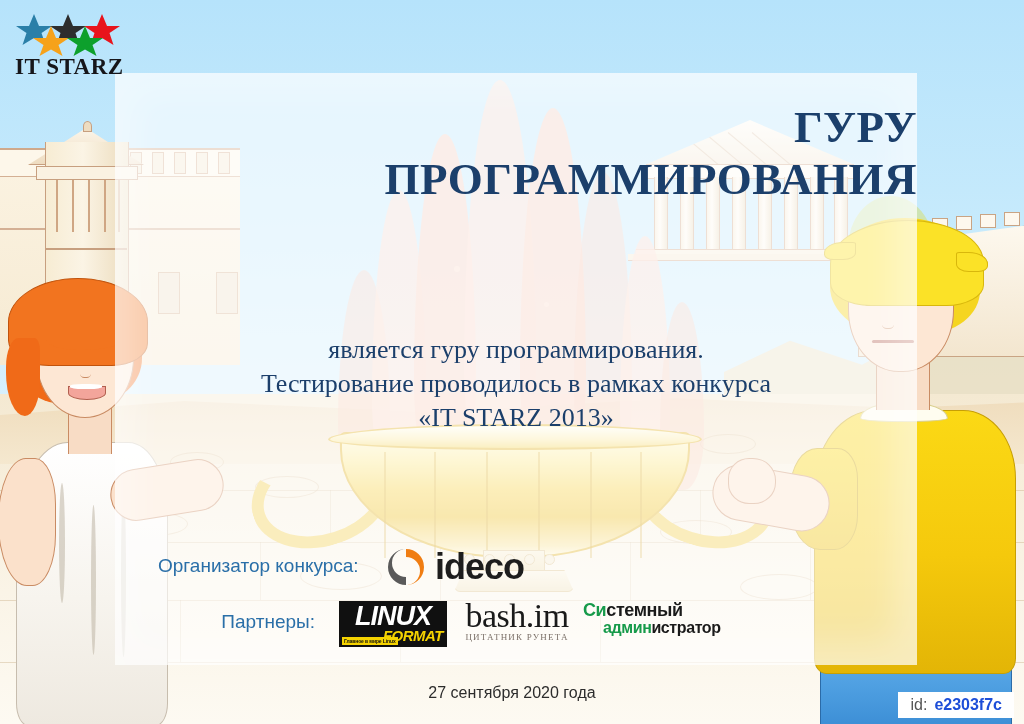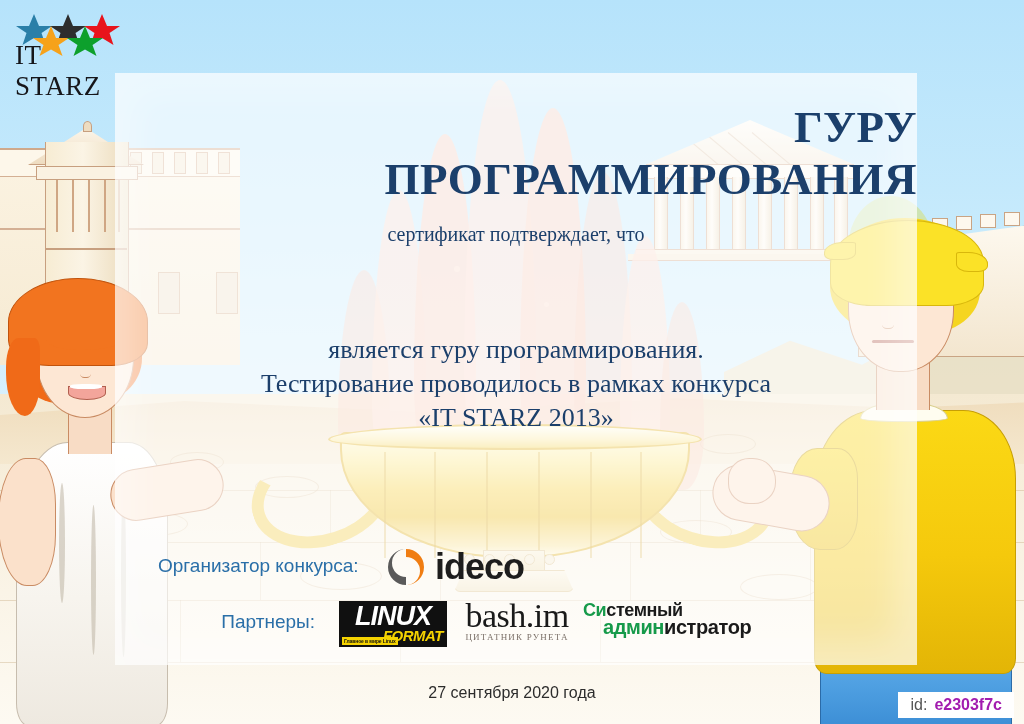--- a/index.html
+++ b/index.html
@@ -189,22 +189,22 @@
 
   
   .panel{
     position:absolute;left:115px;top:73px;width:802px;height:592px;
     background:rgba(255,255,255,.62);
     box-shadow:0 0 34px 22px rgba(255,255,255,.30) inset;
   }
 
   
   .logo{position:absolute;left:14px;top:12px;width:110px;height:66px;}
-  .logo-text{position:absolute;left:1px;top:28px;font-family:"Liberation Serif",serif;
-    font-weight:400;font-size:27px;letter-spacing:.5px;color:#16161a;}
+  .logo-text{position:absolute;left:1px;top:42px;font-family:"Liberation Serif",serif;
+    font-weight:700;font-size:23px;letter-spacing:.5px;color:#16161a;}
 
   
   .content{position:absolute;left:115px;top:73px;width:802px;height:592px;}
   .title{
     position:absolute;left:0;width:802px;text-align:right;
     font-family:"Liberation Serif",serif;font-weight:700;color:#1b3f6b;
     letter-spacing:.5px;line-height:1;
   }
   .title.l1{top:32px;font-size:45px;}
   .title.l2{top:84px;font-size:45px;}
@@ -253,41 +253,41 @@
 
   .bash{position:absolute;left:338px;top:4px;width:128px;height:48px;}
   .bash-w{position:absolute;left:0;top:-2px;width:128px;text-align:center;
     font-family:"Liberation Serif",serif;font-size:34px;color:#1a1a1a;letter-spacing:-.5px;}
   .bash-s{position:absolute;left:0;top:33px;width:128px;text-align:center;
     font-family:"Liberation Serif",serif;font-size:9px;color:#7b7068;letter-spacing:1.2px;}
 
   .sa{position:absolute;left:468px;top:6px;width:158px;height:44px;
     font-family:"Liberation Sans",sans-serif;font-weight:700;line-height:19px;}
   .sa-r1{position:absolute;left:0;top:0;font-size:18px;letter-spacing:-.4px;}
-  .sa-r2{position:absolute;left:20px;top:17px;font-size:20px;letter-spacing:-.4px;}
+  .sa-r2{position:absolute;left:20px;top:17px;font-size:16px;letter-spacing:-.4px;}
   .gr{color:#169a4a;}
   .bk{color:#1a1a1a;}
 
   .skydns{position:absolute;left:628px;top:2px;height:46px;
     font-family:"Liberation Sans",sans-serif;font-weight:700;font-size:35px;
     letter-spacing:-2px;line-height:46px;}
   .sky-a{color:#6fbde6;}
   .sky-b{color:#2e2e2e;}
 
   
   .date{
     position:absolute;left:0;top:684px;width:1024px;text-align:center;
     font-family:"Liberation Sans",sans-serif;font-size:16px;color:#2c2c2c;
   }
   .idbox{
     position:absolute;right:10px;top:692px;height:26px;background:#ffffff;
     display:flex;align-items:center;padding:0 12px;gap:7px;
   }
   .id-k{font-family:"Liberation Sans",sans-serif;font-size:16px;color:#555;}
-  .id-v{font-family:"Liberation Sans",sans-serif;font-size:16px;font-weight:700;color:#a21caf;}
+  .id-v{font-family:"Liberation Sans",sans-serif;font-size:16px;font-weight:700;color:#1d4ed8;}
 </style>
 </head>
 <body>
 
 <div class="cert">
 
   <div class="sky"></div>
 
   <div class="hill"></div>
   <div class="bush" style="left:848px;top:196px;width:86px;height:104px;"></div>
@@ -474,21 +474,20 @@
       <polygon points="88,2 93,14 106,14 95.5,21 99.5,33 88,26 76.5,33 80.5,21 70,14 83,14" fill="#e8141c"></polygon>
       <polygon points="37,14 42,26 55,26 44.5,33 48.5,44 37,37.5 25.5,44 29.5,33 19,26 32,26" fill="#f6a21a"></polygon>
       <polygon points="71,14 76,26 89,26 78.5,33 82.5,44 71,37.5 59.5,44 63.5,33 53,26 66,26" fill="#0da02c"></polygon>
     </svg>
     <div class="logo-text">IT STARZ</div>
   </div>
 
   <div class="content">
     <div class="title l1">ГУРУ</div>
     <div class="title l2">ПРОГРАММИРОВАНИЯ</div>
-    <div class="subtitle">сертификат подтверждает, что</div>
     <div class="body-l b2">Тестирование проводилось в рамках конкурса</div>
     <div class="body-l b1">является гуру программирования.</div>
     <div class="body-l b3">«IT STARZ 2013»</div>
 
     <div class="org-row">
       <div class="org-label">Организатор конкурса:</div>
       <div class="ideco">
         <div class="ideco-mark">
           <svg width="42" height="42" viewBox="0 0 42 42">
             <path d="M21 3 A18 18 0 0 1 21 39 A14 14 0 0 0 21 11 Z" fill="#f07d12"></path>

